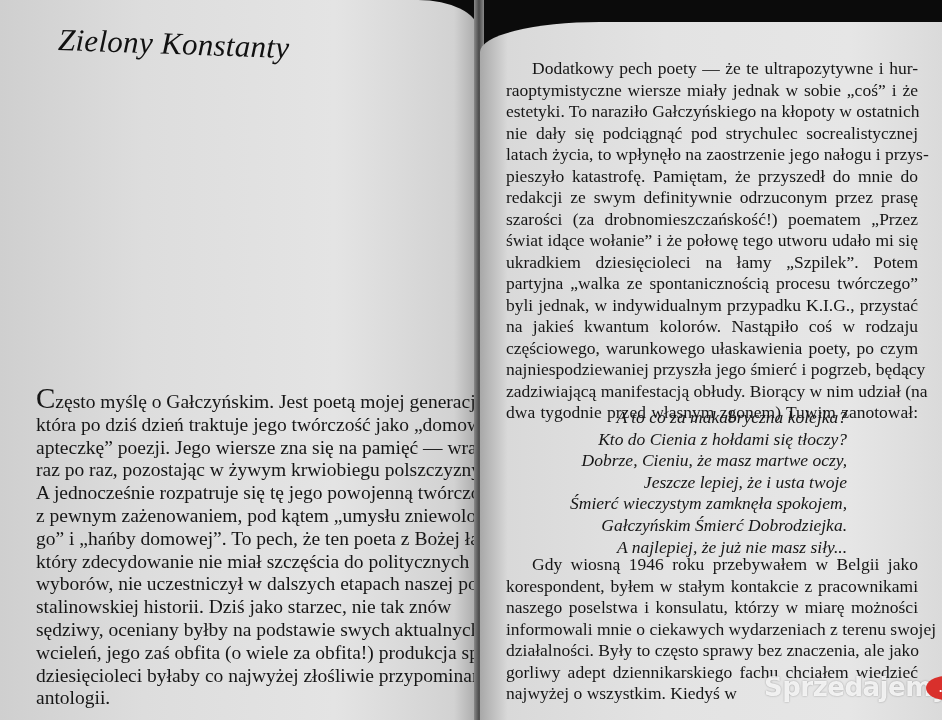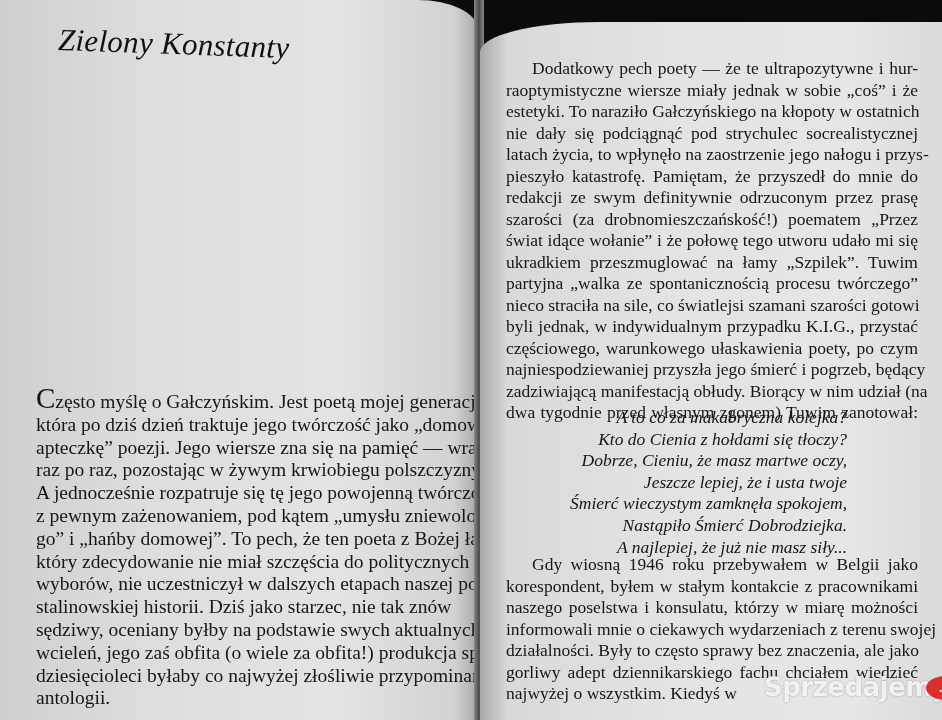--- a/index.html
+++ b/index.html
@@ -101,37 +101,37 @@
 <div class="right-text">
   <span class="line indent">Dodatkowy pech poety — że te ultrapozytywne i hur-</span>
   <span class="line">raoptymistyczne wiersze miały jednak w sobie „coś” i że</span>
   <span class="line">estetyki. To naraziło Gałczyńskiego na kłopoty w ostatnich</span>
   <span class="line">nie dały się podciągnąć pod strychulec socrealistycznej</span>
   <span class="line">latach życia, to wpłynęło na zaostrzenie jego nałogu i przys-</span>
   <span class="line">pieszyło katastrofę. Pamiętam, że przyszedł do mnie do</span>
   <span class="line">redakcji ze swym definitywnie odrzuconym przez prasę</span>
   <span class="line">szarości (za drobnomieszczańskość!) poematem „Przez</span>
   <span class="line">świat idące wołanie” i że połowę tego utworu udało mi się</span>
-  <span class="line">ukradkiem przeszmuglować na łamy „Szpilek”. Tuwim</span>
+  <span class="line">ukradkiem dziesięcioleci na łamy „Szpilek”. Potem</span>
   <span class="line">partyjna „walka ze spontanicznością procesu twórczego”</span>
-  <span class="line">nieco straciła na sile, co światlejsi szamani szarości gotowi</span>
   <span class="line">byli jednak, w indywidualnym przypadku K.I.G., przystać</span>
+  <span class="line">na jakieś kwantum kolorów. Nastąpiło coś w rodzaju</span>
   <span class="line">częściowego, warunkowego ułaskawienia poety, po czym</span>
   <span class="line">najniespodziewaniej przyszła jego śmierć i pogrzeb, będący</span>
   <span class="line">zadziwiającą manifestacją obłudy. Biorący w nim udział (na</span>
   <span class="line">dwa tygodnie przed własnym zgonem) Tuwim zanotował:</span>
 </div>
 
 <div class="poem">
   <span class="line">A to co za makabryczna kolejka?</span>
   <span class="line">Kto do Cienia z hołdami się tłoczy?</span>
   <span class="line">Dobrze, Cieniu, że masz martwe oczy,</span>
   <span class="line">Jeszcze lepiej, że i usta twoje</span>
   <span class="line">Śmierć wieczystym zamknęła spokojem,</span>
-  <span class="line">Nastąpiło Śmierć Dobrodziejka.</span>
+  <span class="line">Gałczyńskim Śmierć Dobrodziejka.</span>
   <span class="line">A najlepiej, że już nie masz siły...</span>
 </div>
 
 <div class="right-text2">
   <span class="line indent">Gdy wiosną 1946 roku przebywałem w Belgii jako</span>
   <span class="line">korespondent, byłem w stałym kontakcie z pracownikami</span>
   <span class="line">naszego poselstwa i konsulatu, którzy w miarę możności</span>
   <span class="line">informowali mnie o ciekawych wydarzeniach z terenu swojej</span>
   <span class="line">działalności. Były to często sprawy bez znaczenia, ale jako</span>
   <span class="line">gorliwy adept dziennikarskiego fachu chciałem wiedzieć</span>

